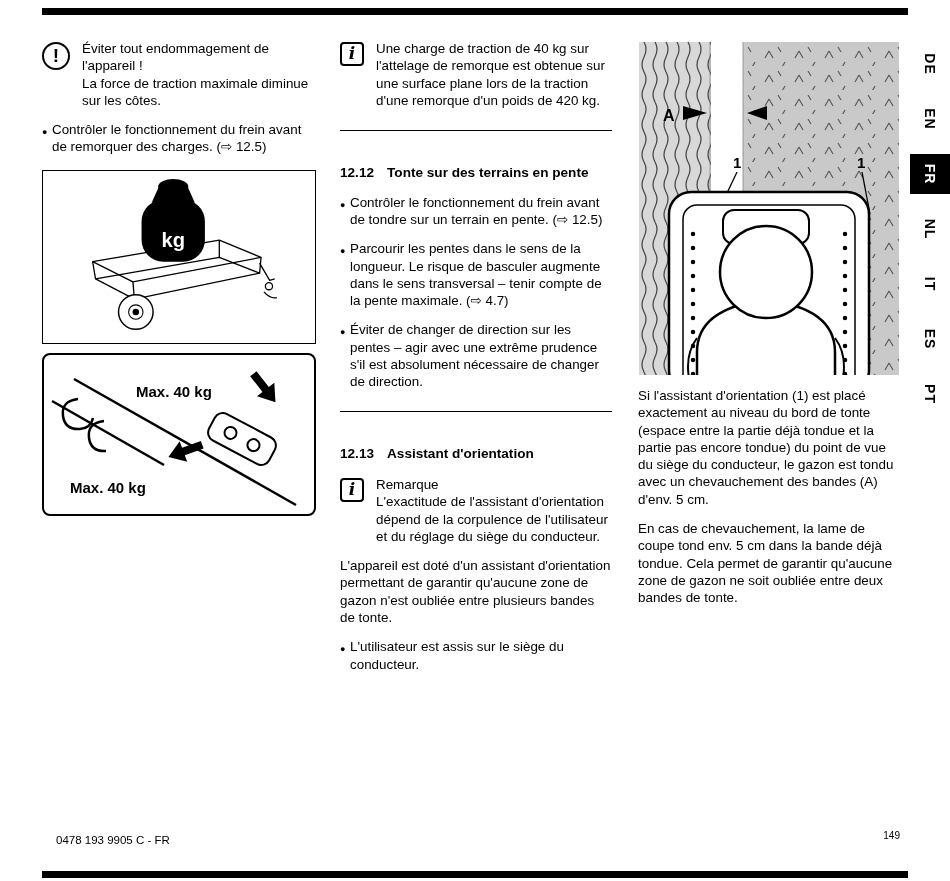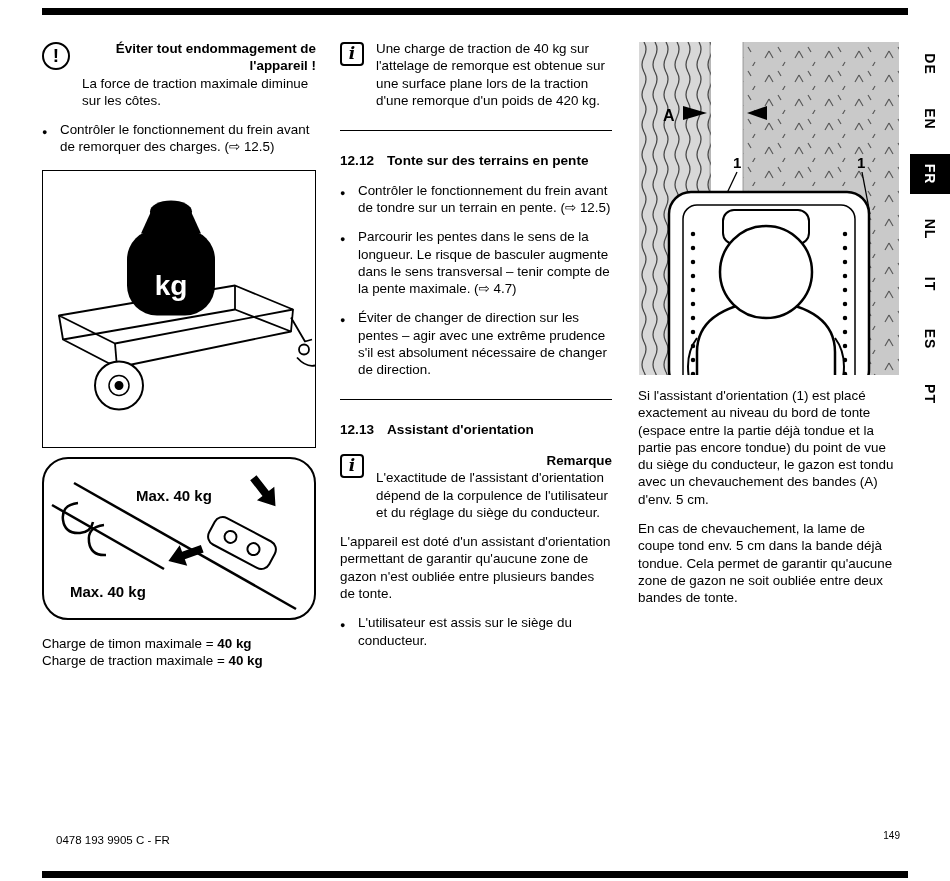--- a/index.html
+++ b/index.html
@@ -9,48 +9,48 @@
 
   .bar { position:absolute; left:42px; width:866px; height:7px; background:#000; }
   .bar.top { top:8px; }
   .bar.bottom { top:871px; }
 
   .col { position:absolute; font-size:13.4px; line-height:1.29; }
   .col-left  { left:42px;  top:40px; width:274px; }
   .col-mid   { left:340px; top:40px; width:272px; }
   .col-right { left:638px; top:42px; width:262px; }
 
-  .b { font-weight:bold;text-align:right; }
+  .b { font-weight:normal; }
 
   
   .note { display:flex; gap:12px; align-items:flex-start; }
   .note-text { flex:1; }
   .warn-icon { flex:none; width:28px; height:28px; border:2.5px solid #000; border-radius:50%;
                display:flex; align-items:center; justify-content:center;
                font-weight:bold; font-size:19px; margin-top:2px; }
   .info-icon { flex:none; width:24px; height:24px; border:2px solid #000; border-radius:4px;
                display:flex; align-items:center; justify-content:center;
                font-family:"DejaVu Serif", serif; font-style:italic; font-weight:bold;
                font-size:17px; margin-top:2px; }
 
   
-  .bullet { display:flex; gap:8px; margin-top:12px; }
+  .bullet { display:flex; gap:0; margin-top:12px; }
   .bullet .dot { flex:none; width:10px; }
   .bullet .dot::before { content:"●"; font-size:9px; position:relative; top:1px; }
 
   
   .rule { border:none; border-top:1.3px solid #000; margin-top:21px; height:0; }
-  .section-head { font-weight:bold; margin-top:21px; font-size:13.6px; }
+  .section-head { font-weight:bold; margin-top:33px; font-size:13.6px; }
   .section-head .num { margin-right:13px; }
 
   
   .fig { background:#fff; }
   .fig svg { display:block; width:100%; height:100%; }
-  .fig1 { margin-top:14px; width:274px; height:278px; border:1px solid #000; overflow:hidden; }
-  .fig2 { margin-top:9px;  width:274px; height:163px; border:2px solid #000; border-radius:26px; overflow:hidden; }
+  .fig1 { margin-top:14px; width:274px; height:174px; border:1px solid #000; overflow:hidden; }
+  .fig2 { margin-top:9px;  width:274px; height:163px; border:2px solid #000; border-radius:8px; overflow:hidden; }
   .fig3 { width:262px; height:333px; overflow:hidden; }
 
   .weights { margin-top:8px; }
   .weights p + p { margin-top:0; }
   .loads { margin-top:15px; }
 
   .para { margin-top:12px; }
   .para-tight { margin-top:12px; }
 
   
@@ -134,24 +134,20 @@
         </g>
         <g fill="#000">
           <polygon points="0,7 20,7 20,0 36,11 20,22 20,15 0,15" transform="translate(218,12) rotate(52)"></polygon>
           <polygon points="0,7 20,7 20,0 36,11 20,22 20,15 0,15" transform="translate(162,100) rotate(160)"></polygon>
         </g>
         <text x="92" y="42" font-size="15" font-weight="bold">Max. 40 kg</text>
         <text x="26" y="138" font-size="15" font-weight="bold">Max. 40 kg</text>
       </svg>
     </div>
 
-    <div class="loads">
-      <p><span>Charge de timon maximale = </span><b>40 kg</b></p>
-      <p><span>Charge de traction maximale = </span><b>40 kg</b></p>
-    </div>
   </div>
 
   <div class="col col-mid">
 
     <div class="note">
       <div class="info-icon">
         <span>i</span>
       </div>
       <div class="note-text">Une charge de traction de 40 kg sur l'attelage de remorque est obtenue sur une surface plane lors de la traction d'une remorque d'un poids de 420 kg.</div>
     </div>

